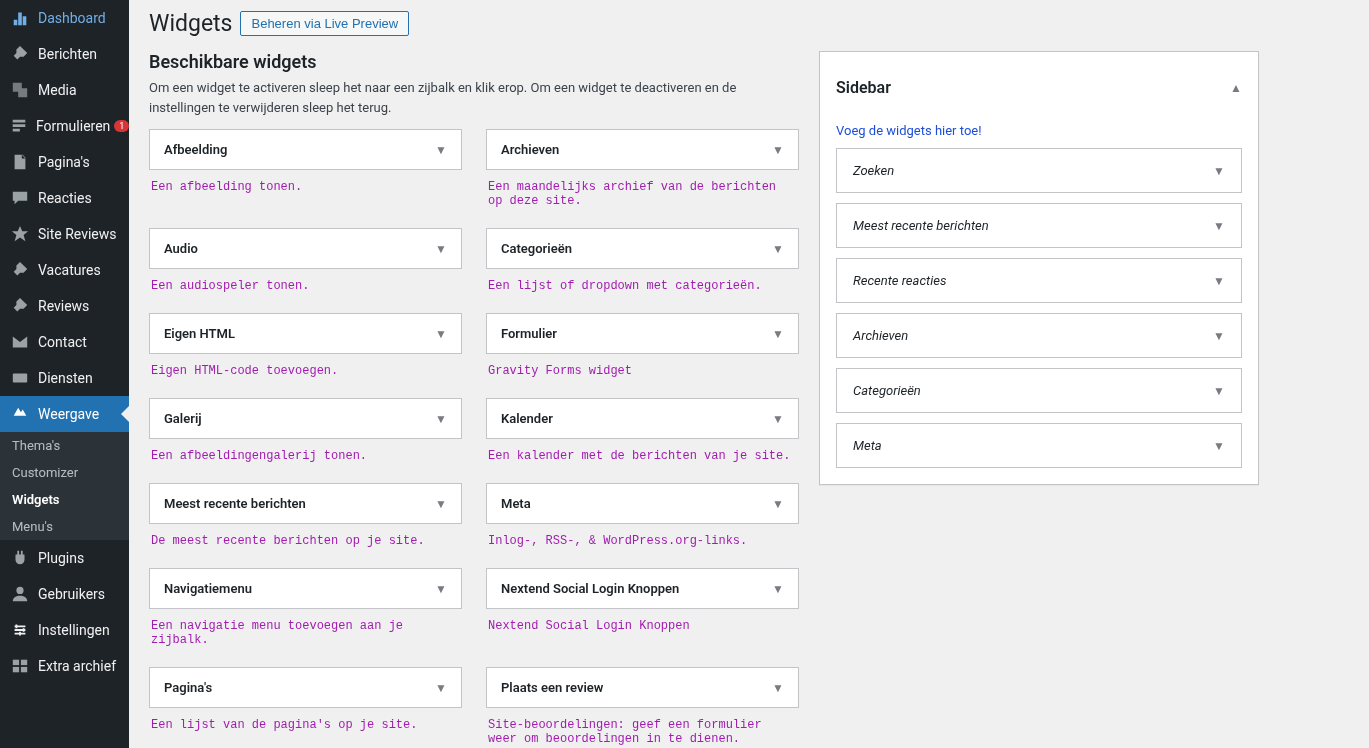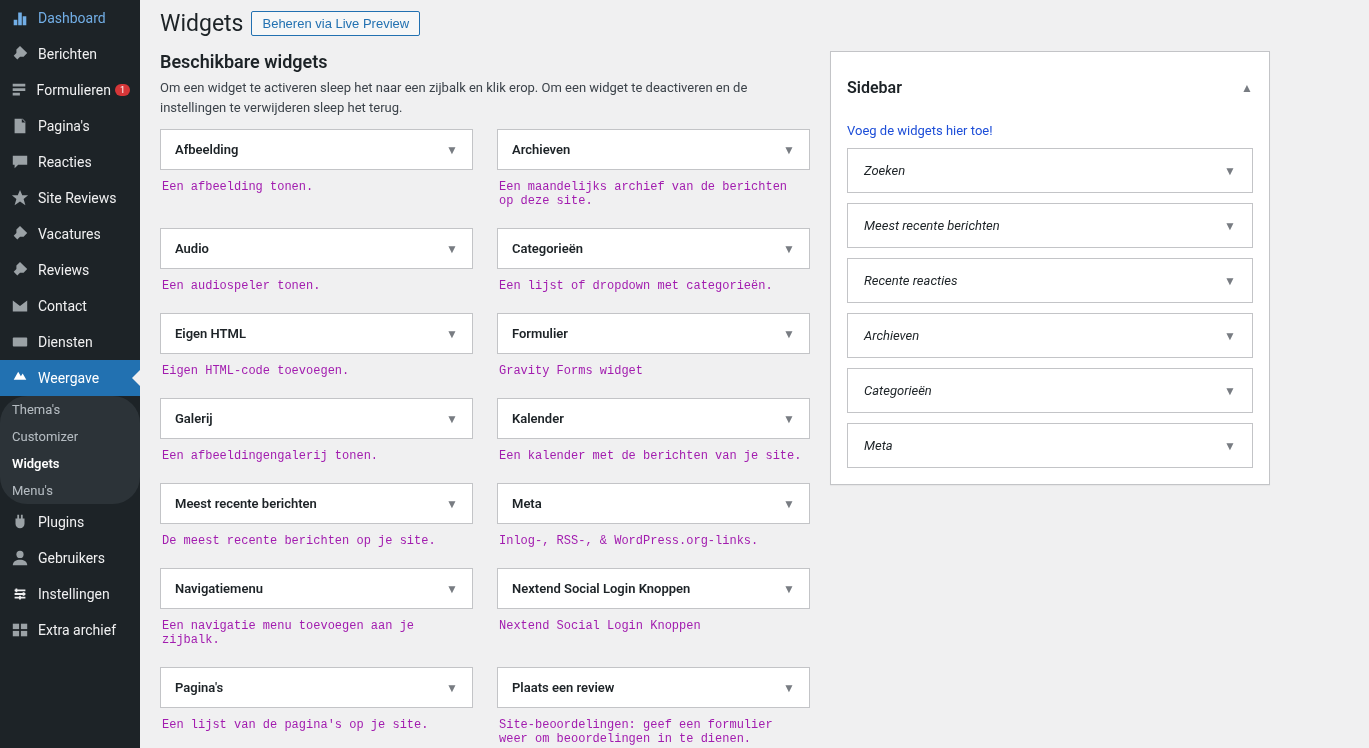--- a/index.html
+++ b/index.html
@@ -1,24 +1,24 @@
 <!DOCTYPE html>
 <html><head>
 <meta charset="utf-8">
 <style>
 * { box-sizing: border-box; margin: 0; padding: 0; }
 body { font-family: -apple-system, BlinkMacSystemFont, "Segoe UI", Roboto, sans-serif; font-size: 13px; color: #3c434a; background: #f0f0f1; display: flex; height: 748px; overflow: hidden; }
-.sidebar { width: 140px; background: #1d2327; color: #f0f0f1; display: flex; flex-direction: column; flex-shrink: 0; }
+.sidebar { width: 129px; background: #1d2327; color: #f0f0f1; display: flex; flex-direction: column; flex-shrink: 0; }
 .menu-item { display: flex; align-items: center; padding: 8px 10px; color: #f0f0f1; cursor: pointer; font-size: 14px; position: relative; }
 .menu-item.current { background: #2271b1; color: #fff; }
 .menu-item.current::after { content: ""; position: absolute; right: 0; top: 50%; transform: translateY(-50%); border: 8px solid transparent; border-right-color: #f0f0f1; }
 .menu-icon { width: 20px; height: 20px; margin-right: 8px; display: inline-flex; align-items: center; justify-content: center; fill: rgba(240,246,252,0.6); }
 .menu-item.current .menu-icon { fill: #fff; }
 .badge { background: #d63638; color: #fff; border-radius: 9px; font-size: 9px; padding: 1px 5px; margin-left: 4px; }
-.submenu { background: #2c3338; border-radius: 27px; }
+.submenu { background: #2c3338; }
 .submenu .sub-item { padding: 6px 12px; color: rgba(240,246,252,0.7); cursor: pointer; font-size: 13px; }
 .submenu .sub-item.current { color: #fff; font-weight: 600; }
 .content { flex: 1; padding: 10px 20px 20px 20px; overflow-y: auto; }
 .header-row { display: flex; align-items: center; gap: 8px; margin-bottom: 14px; }
 .page-title { font-size: 23px; font-weight: 400; color: #1d2327; }
 .header-button { border: 1px solid #2271b1; color: #2271b1; background: #f6f7f7; padding: 4px 10px; font-size: 13px; cursor: pointer; border-radius: 2px; }
 .columns { display: flex; gap: 20px; }
 .left-col { flex: 1; max-width: 650px; }
 .right-col { width: 440px; flex-shrink: 0; }
 .section-title { font-size: 18px; font-weight: 600; color: #1d2327; margin-bottom: 6px; }
@@ -54,20 +54,28 @@
     <span class="menu-icon">
         <svg viewBox="0 0 20 20" width="18">
           <path d="M10 1L6 5v4l-3 3 4 4 3-3h4l4-4z"></path>
         </svg>
       </span>
     <span>Berichten</span>
   </div>
   <div class="menu-item">
     <span class="menu-icon">
         <svg viewBox="0 0 20 20" width="18">
+          <path d="M2 2h10v10H2zM8 8h10v10H8z" fill-opacity="0.7"></path>
+        </svg>
+      </span>
+    <span>Media</span>
+  </div>
+  <div class="menu-item">
+    <span class="menu-icon">
+        <svg viewBox="0 0 20 20" width="18">
           <path d="M3 3h14v3H3zM3 8h14v3H3zM3 13h8v3H3z"></path>
         </svg>
       </span>
     <span>Formulieren</span>
     <span class="badge">1</span>
   </div>
   <div class="menu-item">
     <span class="menu-icon">
         <svg viewBox="0 0 20 20" width="18">
           <path d="M4 2h9l3 3v13H4zM12 2v4h4"></path>

